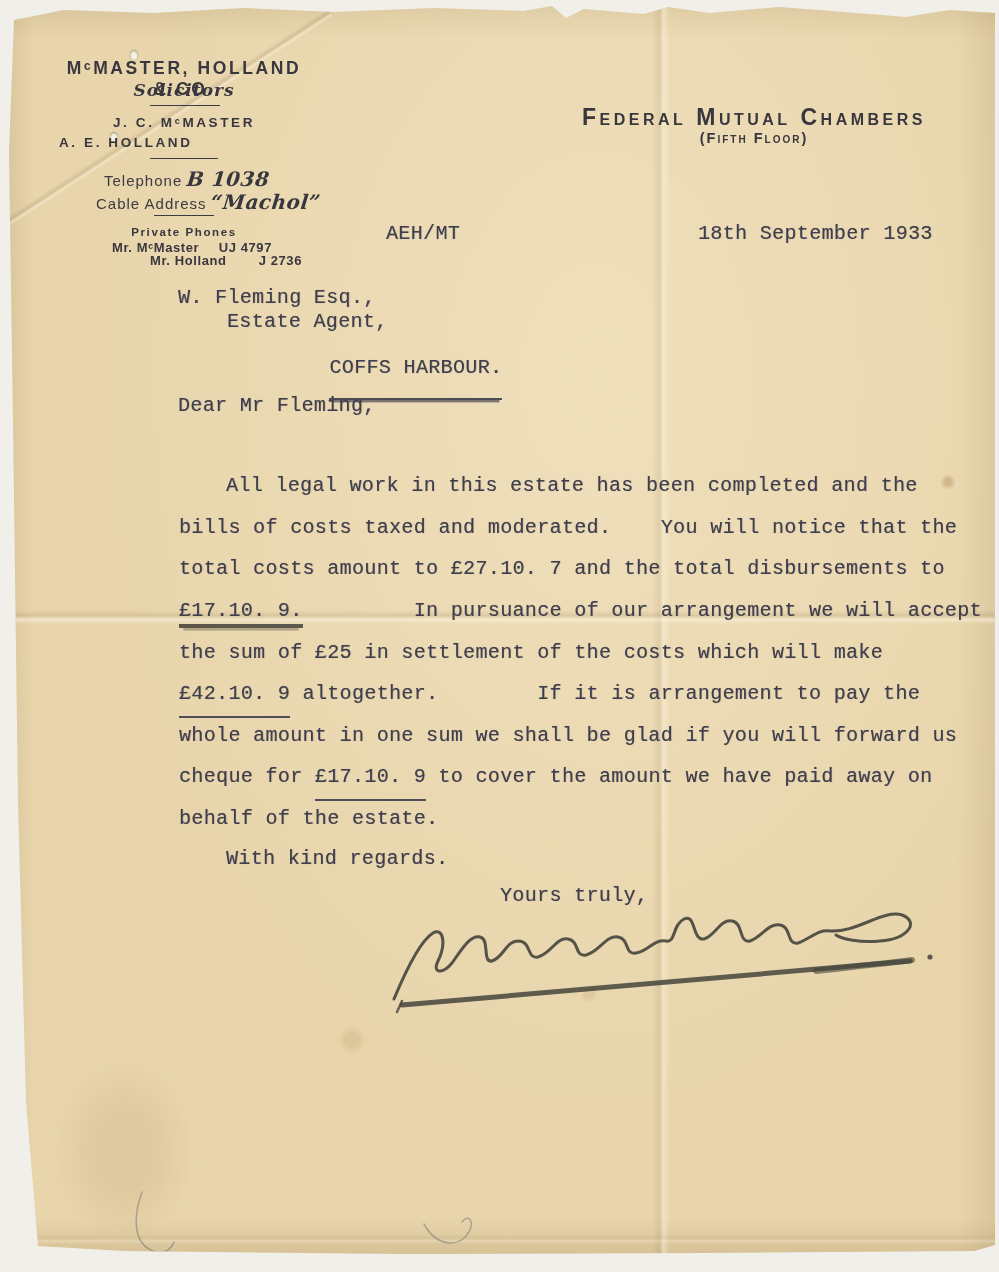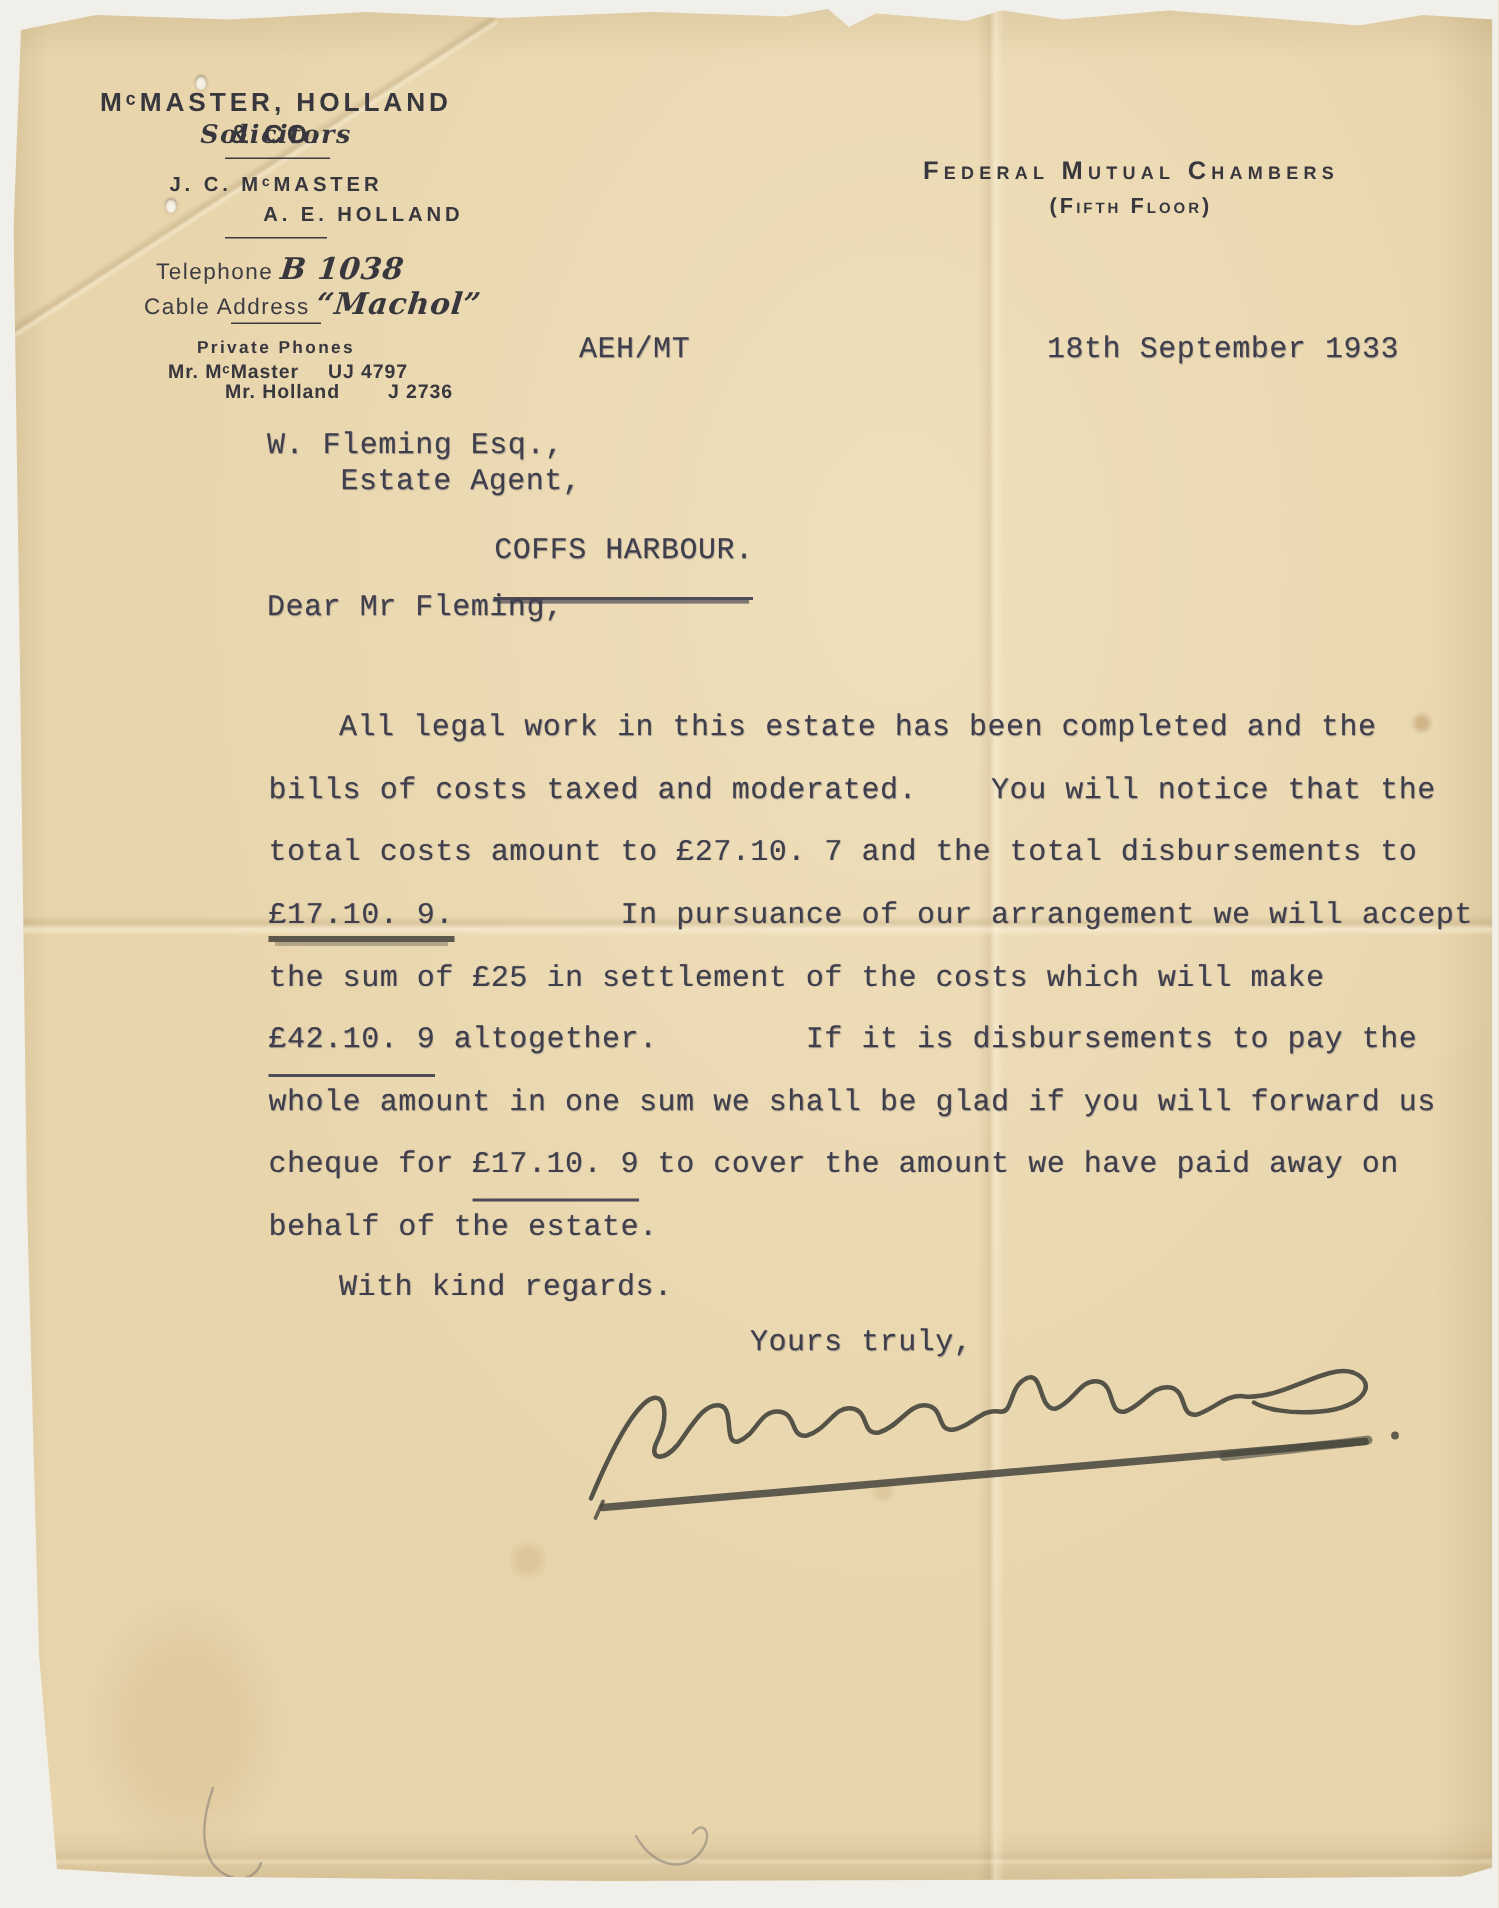--- a/index.html
+++ b/index.html
@@ -42,21 +42,21 @@
   .lp{position:absolute;color:#38373e;}
   .firm{font-size:17.5px;font-weight:700;letter-spacing:2.6px;}
   .gothic{font-family:"DejaVu Serif",serif;font-style:italic;font-weight:700;font-size:17px;letter-spacing:1px;}
   .partner{font-size:13.5px;font-weight:600;letter-spacing:2.6px;}
   .rule{position:absolute;height:0;border-top:1.6px solid #3c3b42;}
   .contact-label{font-size:15px;font-weight:500;letter-spacing:1px;color:#3c3b42;}
   .script{font-family:"DejaVu Serif",serif;font-style:italic;font-weight:700;font-size:20px;letter-spacing:0.5px;display:inline-block;transform:skewX(-6deg);}
   .pp-head{font-size:11.5px;font-weight:700;letter-spacing:1.6px;}
   .pp-row{font-size:13px;font-weight:600;letter-spacing:0.6px;}
   .smallcaps{font-variant:small-caps;}
-  .bldg{font-size:17px;font-weight:600;letter-spacing:3.5px;}
+  .bldg{font-size:23px;font-weight:600;letter-spacing:3.5px;}
   .floor{font-size:14.5px;font-weight:600;letter-spacing:2px;}
   .street{font-size:18.5px;font-weight:700;letter-spacing:2px;}
   .street-dot{font-size:14px;font-weight:700;}
   
   .tw{position:absolute;font-family:"Liberation Mono","DejaVu Sans Mono",monospace;
     font-size:20px;color:#3f3e4d;white-space:pre;letter-spacing:0.35px;
     text-shadow:0.4px 0.4px 0.7px rgba(63,62,77,0.5);}
   .u-typed{border-bottom:2px solid rgba(63,62,77,0.9);padding-bottom:11px;}
   .u-dashed2{position:relative;border-bottom:2px solid rgba(63,62,77,0.9);padding-bottom:1px;}
   .u-dashed2::after{content:"";position:absolute;left:2px;right:-34px;bottom:-6px;
@@ -76,21 +76,21 @@
   <div class="crease crease-v"></div>
   <div class="crease crease-h"></div>
   <div class="crease crease-h2"></div>
   <div class="hole" style="left:126px;top:48px;"></div>
   <div class="hole" style="left:106px;top:130px;"></div>
 
   <div class="lp firm" style="left:55px;top:56px;width:250px;text-align:center;">MᶜMASTER, HOLLAND &amp; CO.</div>
   <div class="lp gothic" style="left:55px;top:78px;width:250px;text-align:center;">Solicitors</div>
   <div class="rule" style="left:146px;top:103px;width:70px;"></div>
   <div class="lp partner" style="left:55px;top:113px;width:250px;text-align:center;">J. C. MᶜMASTER</div>
-  <div class="lp partner" style="left:55px;top:133px;width:250px;text-align:right;">A. E. HOLLAND</div>
+  <div class="lp partner" style="left:55px;top:133px;width:250px;text-align:left;">A. E. HOLLAND</div>
   <div class="rule" style="left:146px;top:156px;width:68px;"></div>
   <div class="lp" style="left:100px;top:165px;">
     <span class="contact-label">Telephone</span>
     <span class="script">B 1038</span>
   </div>
   <div class="lp" style="left:92px;top:188px;">
     <span class="contact-label">Cable Address</span>
     <span class="script">“Machol”</span>
   </div>
   <div class="rule" style="left:150px;top:213px;width:60px;"></div>
@@ -117,21 +117,21 @@
   </div>
 
   <div class="tw" style="left:174px;top:392px;">Dear Mr Fleming,</div>
 
   <div>
       <div class="tw" style="left: 222px; top: 472px;"><span>All legal work in this estate has been completed and the</span></div>
       <div class="tw" style="left: 175px; top: 514px;"><span>bills of costs taxed and moderated.    You will notice that the</span></div>
       <div class="tw" style="left: 175px; top: 555px;"><span>total costs amount to £27.10. 7 and the total disbursements to</span></div>
       <div class="tw" style="left: 175px; top: 597px;"><span class="u-pen">£17.10. 9.</span><span>         In pursuance of our arrangement we will accept</span></div>
       <div class="tw" style="left: 175px; top: 639px;"><span>the sum of £25 in settlement of the costs which will make</span></div>
-      <div class="tw" style="left: 175px; top: 680px;"><span class="u-typed">£42.10. 9</span><span> altogether.        If it is disbursements to pay the</span></div>
+      <div class="tw" style="left: 175px; top: 680px;"><span class="u-typed">£42.10. 9</span><span> altogether.        If it is arrangement to pay the</span></div>
       <div class="tw" style="left: 175px; top: 722px;"><span>whole amount in one sum we shall be glad if you will forward us</span></div>
       <div class="tw" style="left: 175px; top: 763px;"><span>cheque for </span><span class="u-typed">£17.10. 9</span><span> to cover the amount we have paid away on</span></div>
       <div class="tw" style="left: 175px; top: 805px;"><span>behalf of the estate.</span></div>
       <div class="tw" style="left: 222px; top: 845px;"><span>With kind regards.</span></div>
     </div>
 
   <div class="tw" style="left:496px;top:882px;">Yours truly,</div>
 
   <svg style="left:382px;top:893px;" width="560" height="115" viewBox="0 0 560 115">
     <title>McMaster Holland &amp; Co.</title>

